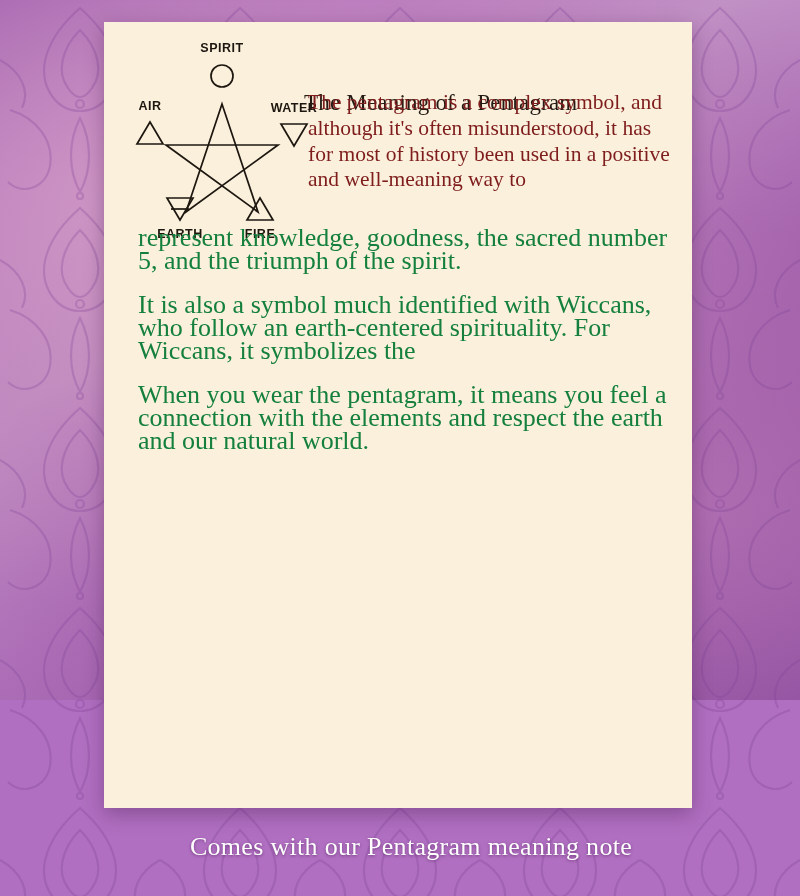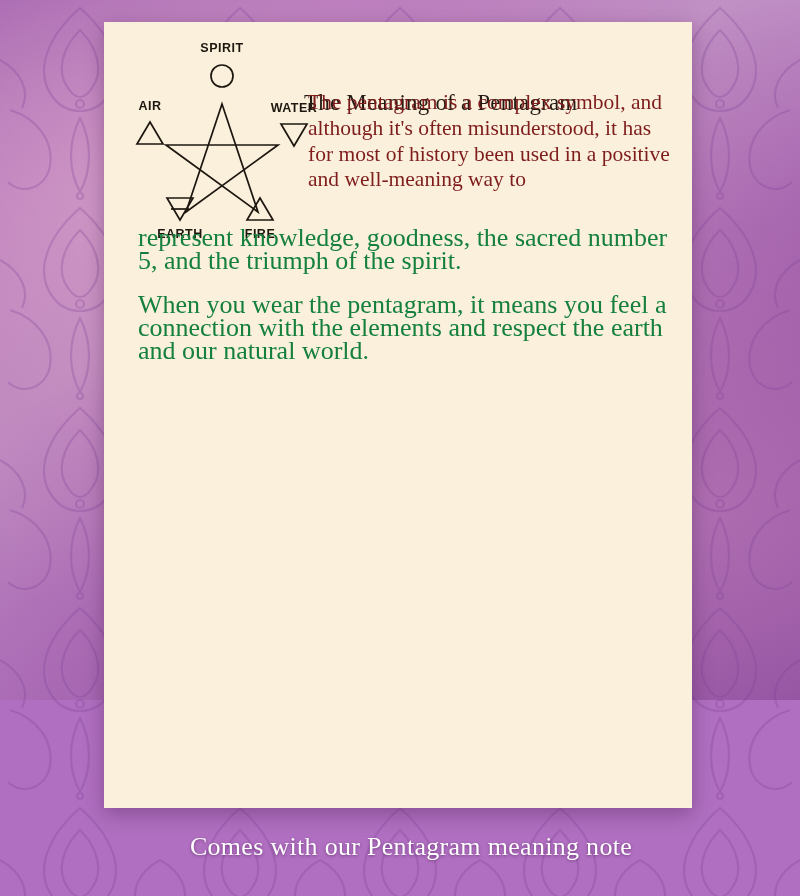--- a/index.html
+++ b/index.html
@@ -182,20 +182,21 @@
         <text class="fig-label" x="70" y="208" text-anchor="middle">EARTH</text>
         <text class="fig-label" x="150" y="208" text-anchor="middle">FIRE</text>
       </svg>
 
       <div id="title">The Meaning of a Pentagram</div>
 
       <div id="para1">The pentagram is a complex symbol, and although it's often misunderstood, it has for most of history been used in a positive and well-meaning way to</div>
 
       <div id="body-text">
         <p>represent knowledge, goodness, the sacred number 5, and the triumph of the spirit.</p>
+        <p>It is also a symbol much identified with Wiccans, who follow an earth-centered spirituality. For Wiccans, it symbolizes the</p>
         <p>When you wear the pentagram, it means you feel a connection with the elements and respect the earth and our natural world.</p>
       </div>
 
     </div>
   </div>
 
   <div id="caption">Comes with our Pentagram meaning note</div>
 
 </div>
 

